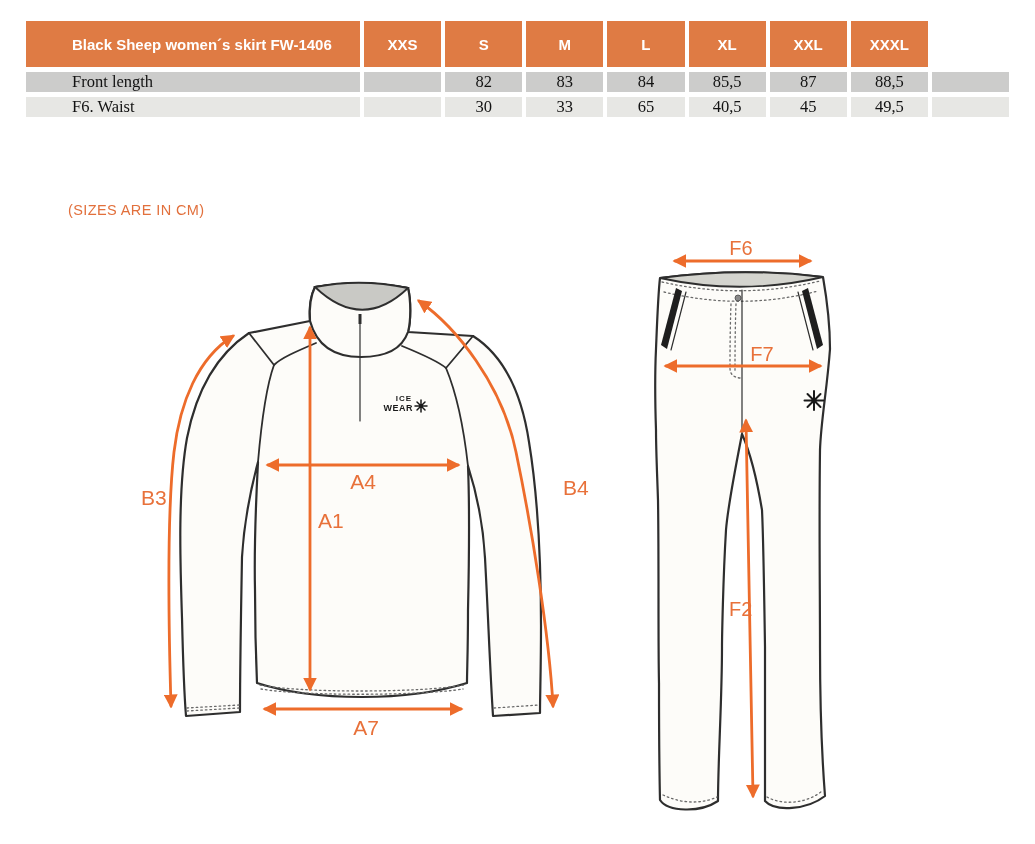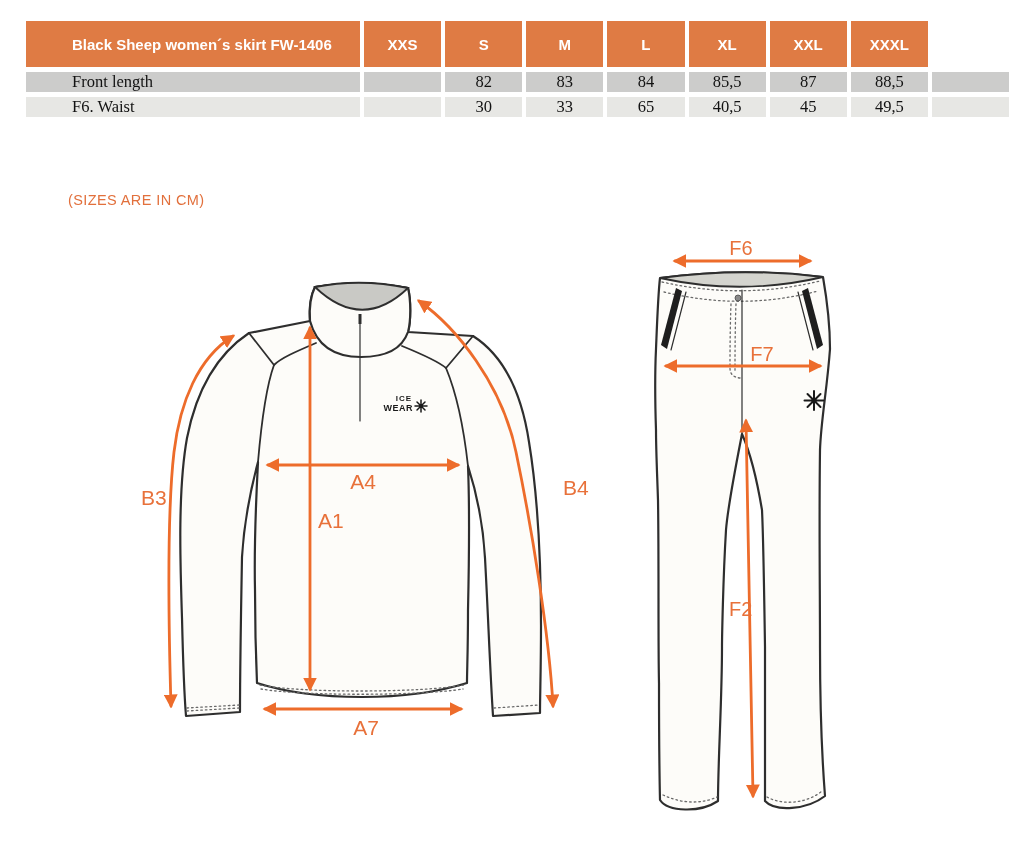--- a/index.html
+++ b/index.html
@@ -17,21 +17,21 @@
   .trow.data{height:20px;}
   .cell{display:flex;align-items:center;justify-content:center;}
   .cell.label-cell{justify-content:flex-start;padding-left:46px;}
   .header .cell{background:#DF7B44;color:#ffffff;font-weight:bold;font-size:15px;}
   .header .cell.label-cell{font-size:15px;}
   .data .cell{font-family:"Liberation Serif",serif;font-size:16.5px;color:#121212;}
   .row-dark .cell{background:#CCCCCB;}
   .row-light .cell{background:#E7E7E4;}
   
   .note{
-    position:absolute;left:68px;top:192px;
+    position:absolute;left:68px;top:202px;
     color:#E2703C;font-size:14.5px;letter-spacing:.4px;font-weight:normal;
   }
   
   svg.diagrams{position:absolute;left:0;top:0;width:1035px;height:844px;}
   .garment{fill:#FDFCF9;stroke:#2e2e2e;stroke-width:2.2;stroke-linejoin:round;stroke-linecap:round;}
   .seam{fill:none;stroke:#2e2e2e;stroke-width:1.8;stroke-linecap:round;}
   .thin{fill:none;stroke:#2e2e2e;stroke-width:1.2;stroke-linecap:round;}
   .stitch{fill:none;stroke:#6a6a6a;stroke-width:1.3;stroke-dasharray:1.6 3;stroke-linecap:round;}
   .arrow{fill:none;stroke:#ED6C2B;stroke-width:2.8;stroke-linecap:round;}
   .mlabel{fill:#E8713A;font-family:"Liberation Sans",sans-serif;font-size:21px;}

